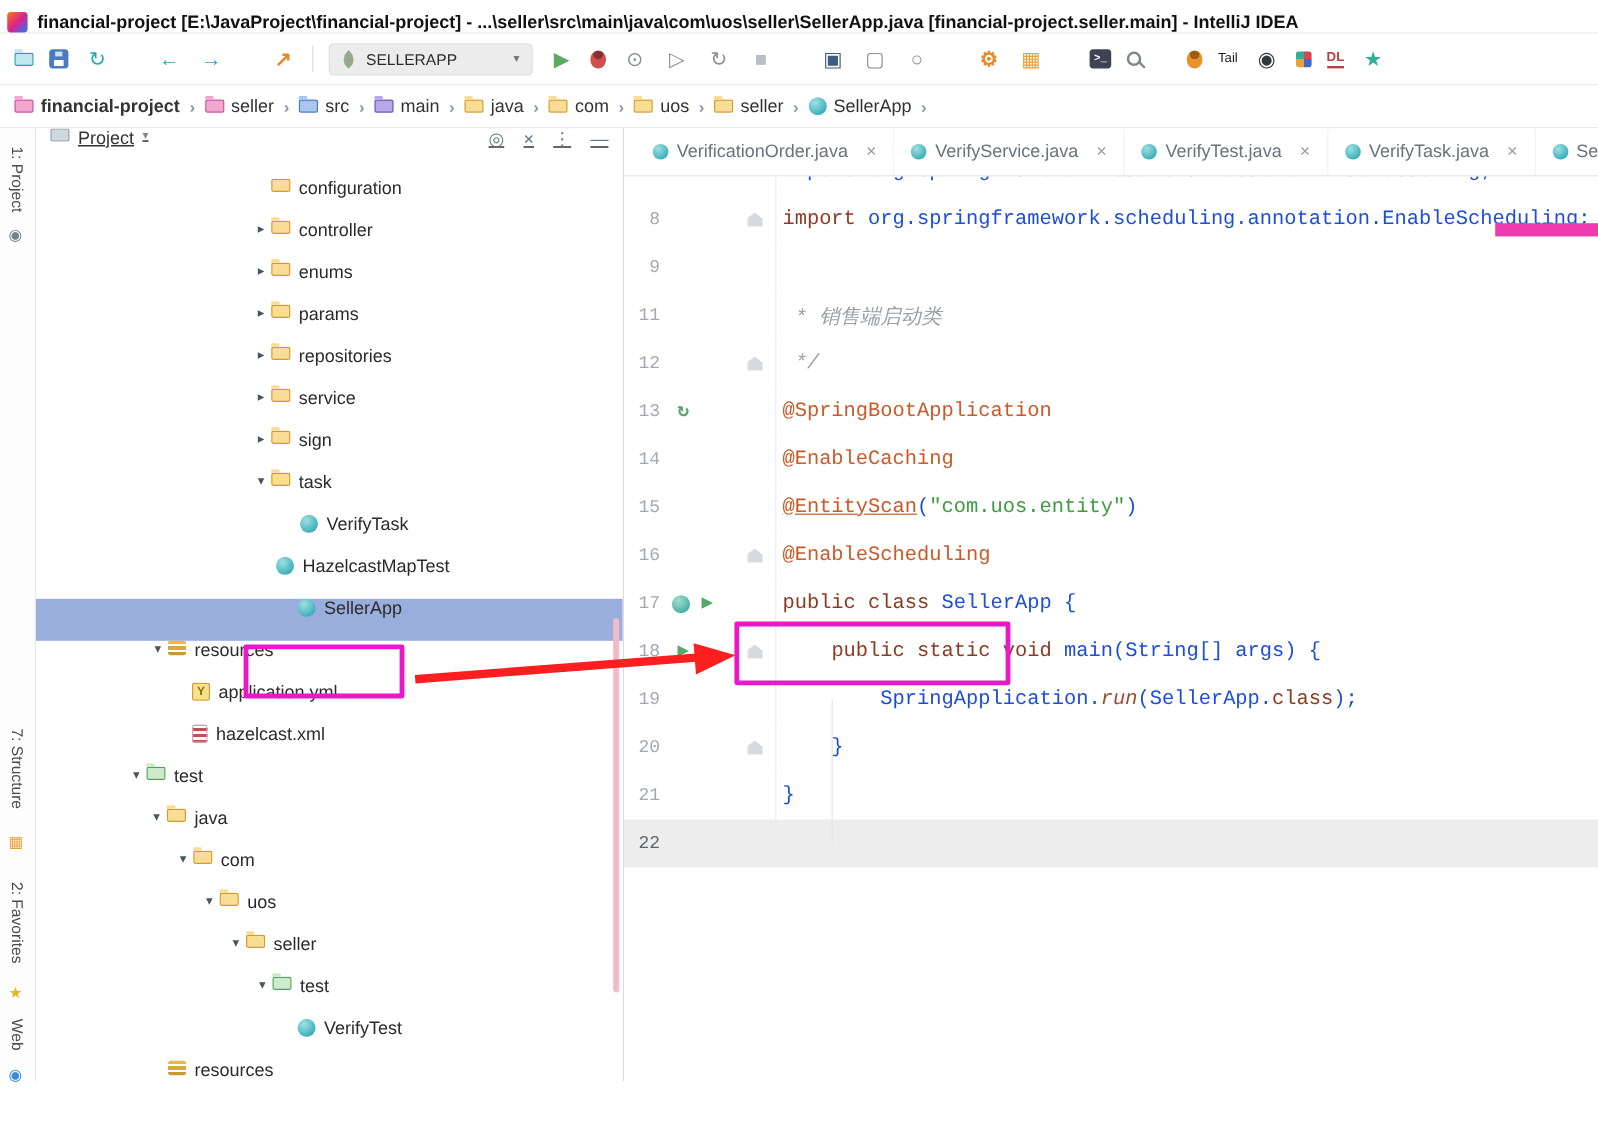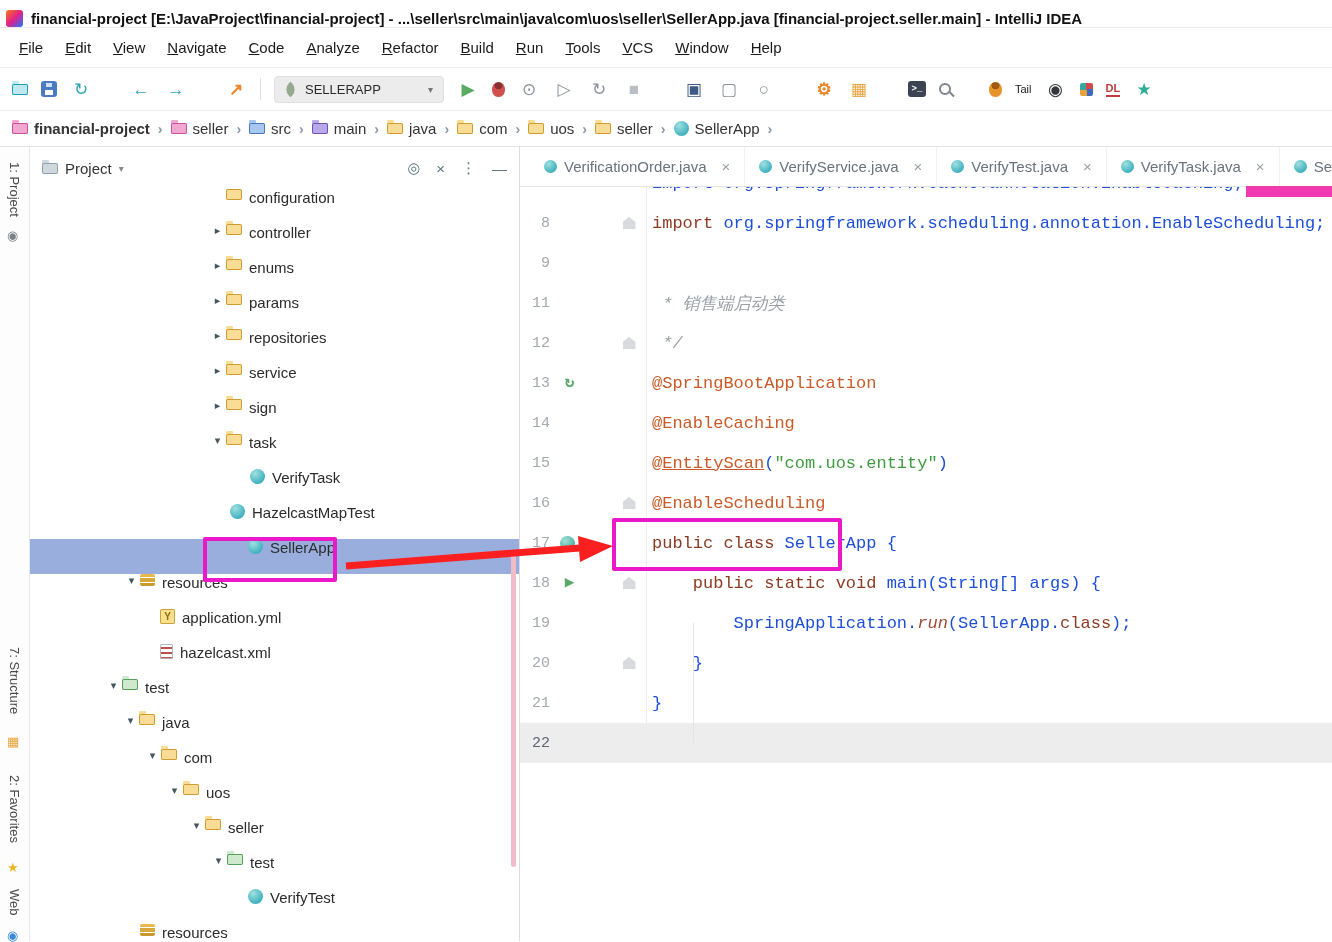--- a/index.html
+++ b/index.html
@@ -64,21 +64,21 @@
   .ic-ball { width:15px; height:15px; border-radius:50%; flex:none;
     background:radial-gradient(circle at 35% 30%, #9fe0e0, #179eb0); }
 
   
   .main { position:relative; display:flex; height:794px; }
   .toolstrip { position:relative; width:30px; flex:none; border-right:1px solid #e8e8e8; background:#fdfdfd; }
   .ts-label { position:absolute; left:7px; writing-mode:vertical-rl; font-size:13px; color:#4a4a4a; white-space:nowrap; }
   .ts-ic { position:absolute; left:7px; font-size:13px; line-height:1; }
 
   .project-panel { position:relative; width:490px; flex:none; border-right:1px solid #dcdcdc; background:#fff; overflow:hidden; }
-  .panel-header { height:42px; display:flex; align-items:center; gap:7px; padding:0 12px; }
+  .panel-header { height:42px; display:flex; align-items:flex-start; gap:7px; padding:0 12px;text-decoration:underline; }
   .panel-title { font-size:15px; color:#333; }
   .ph-chev { font-size:10px; color:#888; }
   .ph-icons { margin-left:auto; display:flex; align-items:center; gap:16px; }
   .ph-ic { font-size:15px; color:#5c7a80; }
   .tree { position:absolute; top:42px; left:0; right:0; bottom:0; overflow:hidden; }
   .tree-row { height:35px; display:flex; align-items:flex-start; font-size:15px; color:#2b2b2b; white-space:nowrap; }
   .tree-row.selected { background:#9aaede; }
   .chev { width:17px; flex:none; font-size:11px; color:#45565e; text-align:center; }
   .tree-ic { margin-right:7px; display:inline-flex; align-items:center; justify-content:center; flex:none; }
   .ic-yml { width:15px; height:15px; background:#f9e08a; box-shadow:inset 0 0 0 1px #caa23d; border-radius:2px;
@@ -132,35 +132,20 @@
 </head>
 <body>
 
 <div class="app">
 
   <div class="titlebar">
     <span class="app-icon"></span>
     <span class="title-text">financial-project [E:\JavaProject\financial-project] - ...\seller\src\main\java\com\uos\seller\SellerApp.java [financial-project.seller.main] - IntelliJ IDEA</span>
   </div>
 
-  <div class="menubar" id="menubar">
-      <span class="menu-item">File</span>
-      <span class="menu-item">Edit</span>
-      <span class="menu-item">View</span>
-      <span class="menu-item">Navigate</span>
-      <span class="menu-item">Code</span>
-      <span class="menu-item">Analyze</span>
-      <span class="menu-item">Refactor</span>
-      <span class="menu-item">Build</span>
-      <span class="menu-item">Run</span>
-      <span class="menu-item">Tools</span>
-      <span class="menu-item">VCS</span>
-      <span class="menu-item">Window</span>
-      <span class="menu-item">Help</span>
-    </div>
 
   <div class="toolbar" id="toolbar">
       <span class="fold-ic ff-teal"></span>
       <span class="ic-save"></span>
       <span class="tb-ic c-teal">↻</span>
       <span class="tb-gap"></span>
       <span class="tb-ic c-teal">←</span>
       <span class="tb-ic c-teal">→</span>
       <span class="tb-gap"></span>
       <span class="tb-ic c-orange">↗</span>

